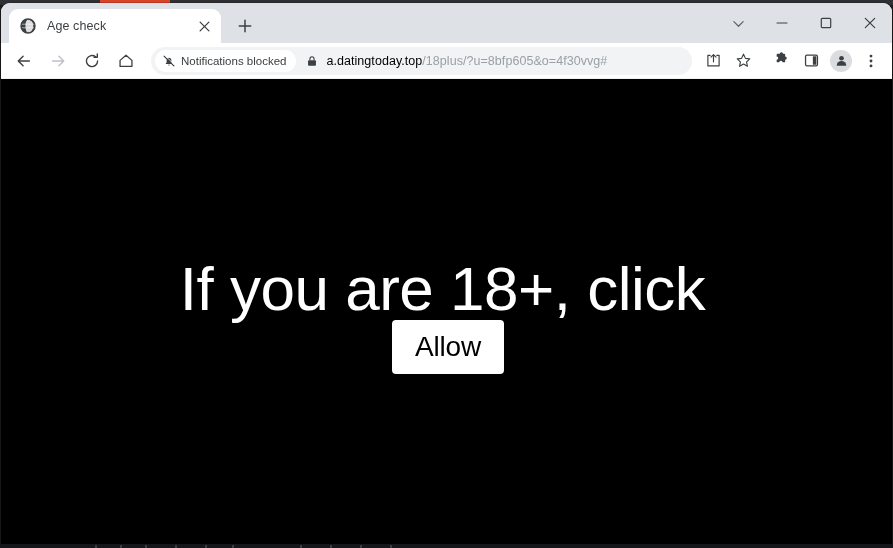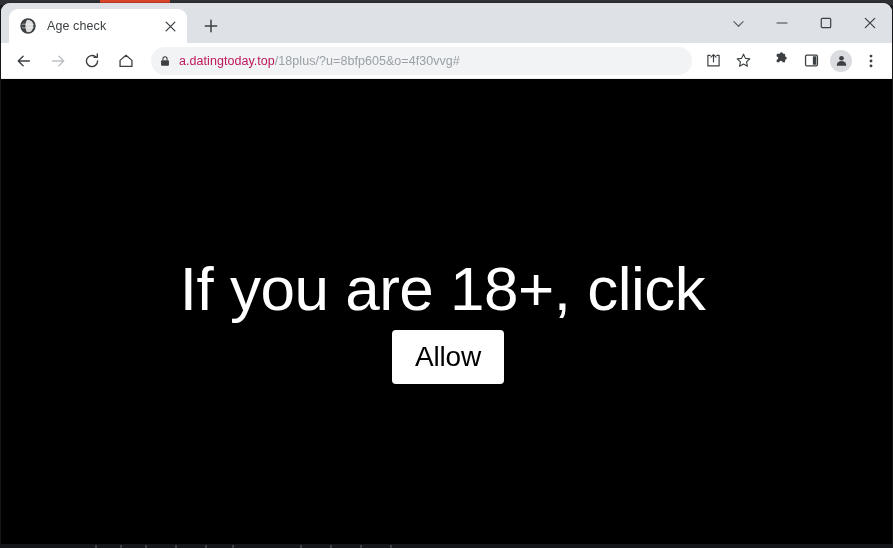--- a/index.html
+++ b/index.html
@@ -54,21 +54,21 @@
     position: relative;
     height: 40px;
     background: #dee1e6;
     display: flex;
     align-items: flex-end;
   }
 
   .tab {
     position: relative;
     margin-left: 8px;
-    width: 178px;
+    width: 212px;
     height: 34px;
     background: #ffffff;
     border-radius: 9px 9px 0 0;
     display: flex;
     align-items: center;
     padding: 0 8px 0 11px;
     box-sizing: border-box;
   }
 
   .tab-favicon {
@@ -191,21 +191,21 @@
   }
 
   .url-text {
     font-size: 12.5px;
     color: #9aa0a6;
     white-space: nowrap;
     overflow: hidden;
     text-overflow: ellipsis;
     letter-spacing: 0.05px;
   }
-  .url-host { color: #be185d; text-align: right; }
+  .url-host { color: #000000; text-align: right; }
 
   .tool-icon {
     width: 26px;
     height: 26px;
     margin: 0 2px;
     display: flex;
     align-items: center;
     justify-content: center;
     border-radius: 50%;
     flex: 0 0 26px;
@@ -248,21 +248,21 @@
     letter-spacing: -0.5px;
     position: absolute;
     left: 0;
     right: 8px;
     top: 174px;
   }
 
   .allow-btn {
     position: absolute;
     left: 391px;
-    top: 251px;
+    top: 241px;
     width: 112px;
     height: 54px;
     background: #ffffff;
     color: #000000;
     border: none;
     border-radius: 4px;
     font-family: "Liberation Sans", sans-serif;
     font-size: 28px;
     line-height: 54px;
     padding: 0;
@@ -365,20 +365,29 @@
       </div>
 
       <div class="nav-btn">
         <svg width="18" height="18" viewBox="0 0 20 20">
           <path d="M3.4 9.3 L10 3.6 L16.6 9.3 V16 H3.4 Z" stroke="#3c4043" stroke-width="1.45" fill="none" stroke-linejoin="round"></path>
         </svg>
       </div>
 
       <div class="omnibox">
 
+        <div class="perm-chip">
+          <svg width="14" height="14" viewBox="0 0 16 16">
+            <path d="M4.1 11.3 h7.8 c-0.9-0.9-1.2-1.6-1.2-2.7 V7.1 c0-1.6-1.2-2.9-2.7-2.9 S5.3 5.5 5.3 7.1 v1.5 c0 1.1-0.3 1.8-1.2 2.7 Z" fill="#3c4043"></path>
+            <path d="M6.8 12.2 a1.25 1.25 0 0 0 2.4 0 Z" fill="#3c4043"></path>
+            <path d="M2.4 2.4 L13.6 13.6" stroke="#3c4043" stroke-width="1.5" stroke-linecap="round"></path>
+            <path d="M2.4 2.4 L13.6 13.6" stroke="#ffffff" stroke-width="0.9" stroke-linecap="round" transform="translate(0.9,-0.9)"></path>
+          </svg>
+          <span class="perm-chip-label">Notifications blocked</span>
+        </div>
 
         <span class="lock-icon-wrap">
           <svg width="12" height="12" viewBox="0 0 14 14">
             <rect x="2.4" y="6.1" width="9.2" height="6.5" rx="1.1" fill="#3c4043"></rect>
             <path d="M4.6 6.1 V4.5 a2.4 2.4 0 0 1 4.8 0 V6.1" stroke="#3c4043" stroke-width="1.3" fill="none"></path>
           </svg>
         </span>
 
         <span class="url-text"><span class="url-host">a.datingtoday.top</span><span class="url-path">/18plus/?u=8bfp605&amp;o=4f30vvg#</span></span>
       </div>

